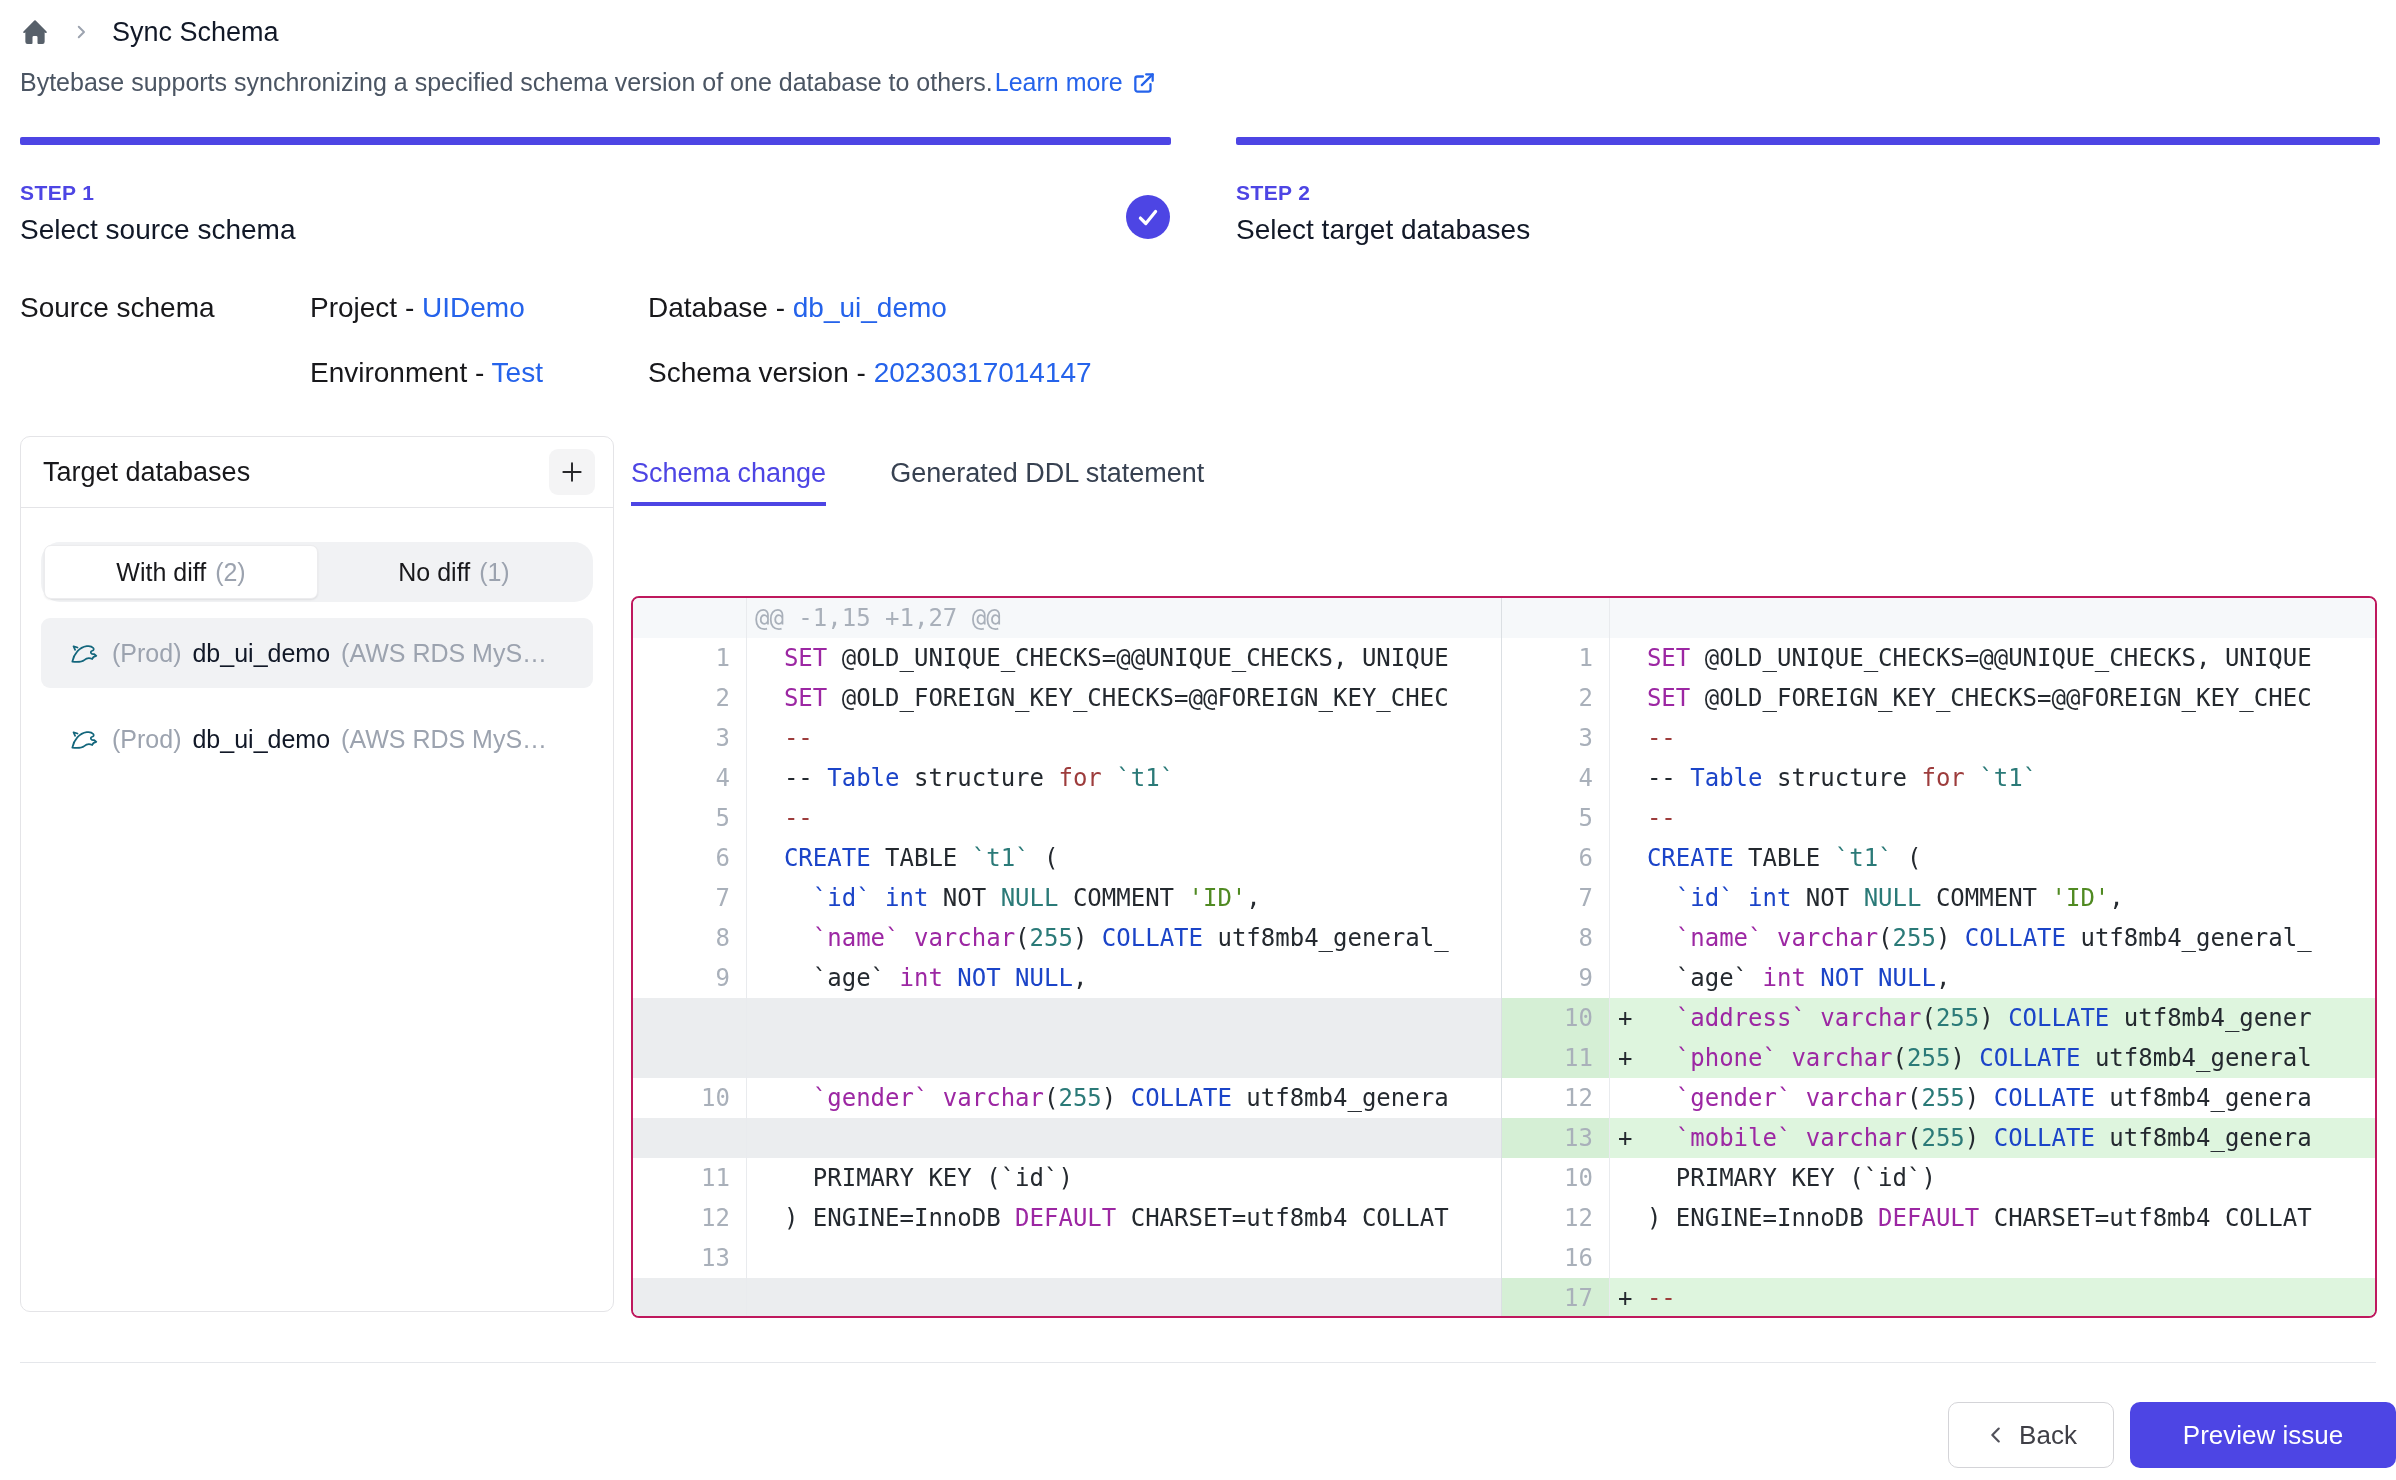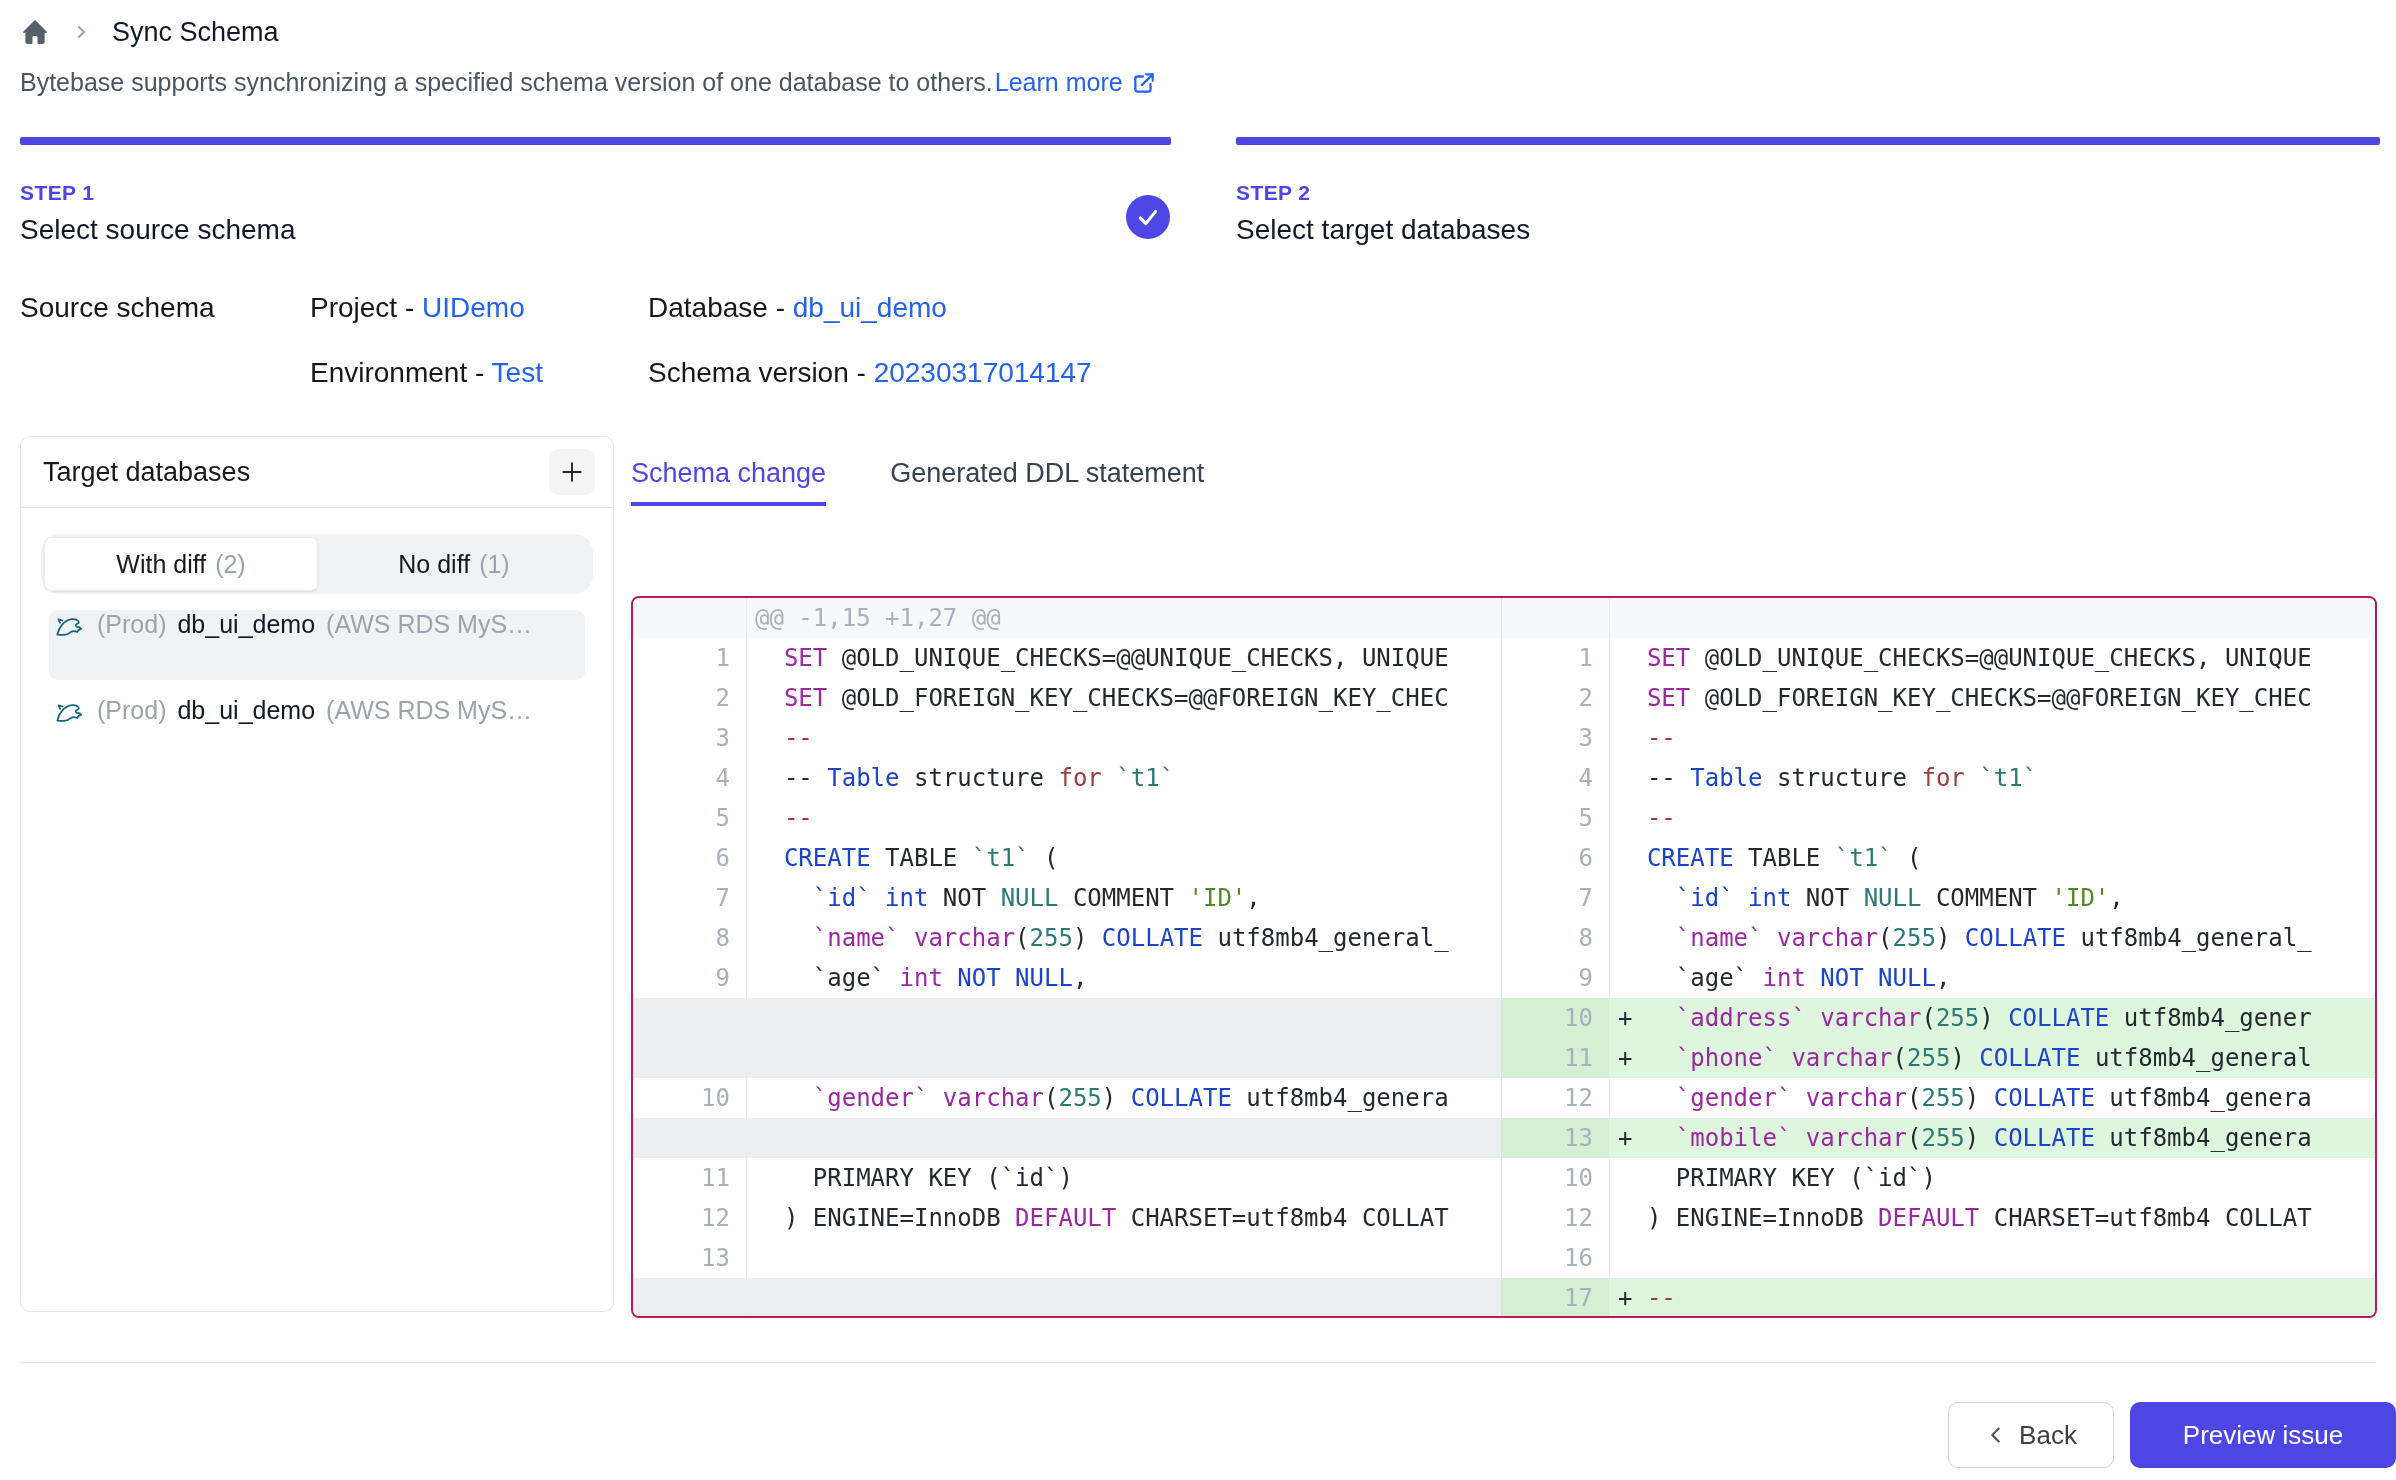--- a/index.html
+++ b/index.html
@@ -31,25 +31,25 @@
   .src .lbl{color:#18181b;}
   .src-label{left:20px;top:292px;}
   .f0{left:310px;top:292px;} .f1{left:648px;top:292px;}
   .f2{left:310px;top:357px;} .f3{left:648px;top:357px;}
 
   
   .panel{left:20px;top:436px;width:594px;height:876px;border:1px solid #e4e4e7;border-radius:10px;box-sizing:border-box;background:#fff;}
   .panel-head{display:flex;align-items:center;justify-content:space-between;padding:12px 18px 12px 22px;border-bottom:1px solid #e4e4e7;}
   .panel-title{font-size:27px;color:#18181b;}
   .plus-btn{width:46px;height:46px;border-radius:9px;background:#f4f4f5;display:flex;align-items:center;justify-content:center;cursor:pointer;}
-  .seg-tabs{margin:26px 20px 0;background:#f1f2f4;border-radius:19px;height:60px;display:flex;padding:3px;box-sizing:border-box;}
+  .seg-tabs{margin:34px 20px 0;background:#f1f2f4;border-radius:19px;height:60px;display:flex;padding:3px;box-sizing:border-box;}
   .seg-tab{flex:1;display:flex;align-items:center;justify-content:center;gap:9px;font-size:25px;color:#18181b;border-radius:7px;cursor:pointer;}
   .seg-tab .count{color:#9ca3af;}
   .seg-tab.active{background:#fff;box-shadow:0 1px 2px rgba(0,0,0,.08);border:1px solid #ececee;}
-  .db-item{margin:16px 28px 0;height:70px;border-radius:9px;display:flex;gap:11px;padding:0 5px;
+  .db-item{margin:16px 20px 0;height:70px;border-radius:9px;display:flex;align-items:center;gap:11px;padding:0 28px;
       font-size:25px;white-space:nowrap;overflow:hidden;cursor:pointer;}
   .db-item.selected{background:#f1f2f4;}
   .db-item .muted{color:#9ca3af;}
   .db-item .dbname{color:#111827;font-weight:500;}
 
   
   .view-tabs{left:631px;top:458px;display:flex;gap:64px;}
   .view-tab{font-size:27px;color:#374151;padding-bottom:13px;border-bottom:4px solid transparent;cursor:pointer;}
   .view-tab.active{color:var(--accent);border-bottom-color:var(--accent);}
   .preview-title{left:631px;top:532px;font-size:28px;color:#111827;white-space:nowrap;}

